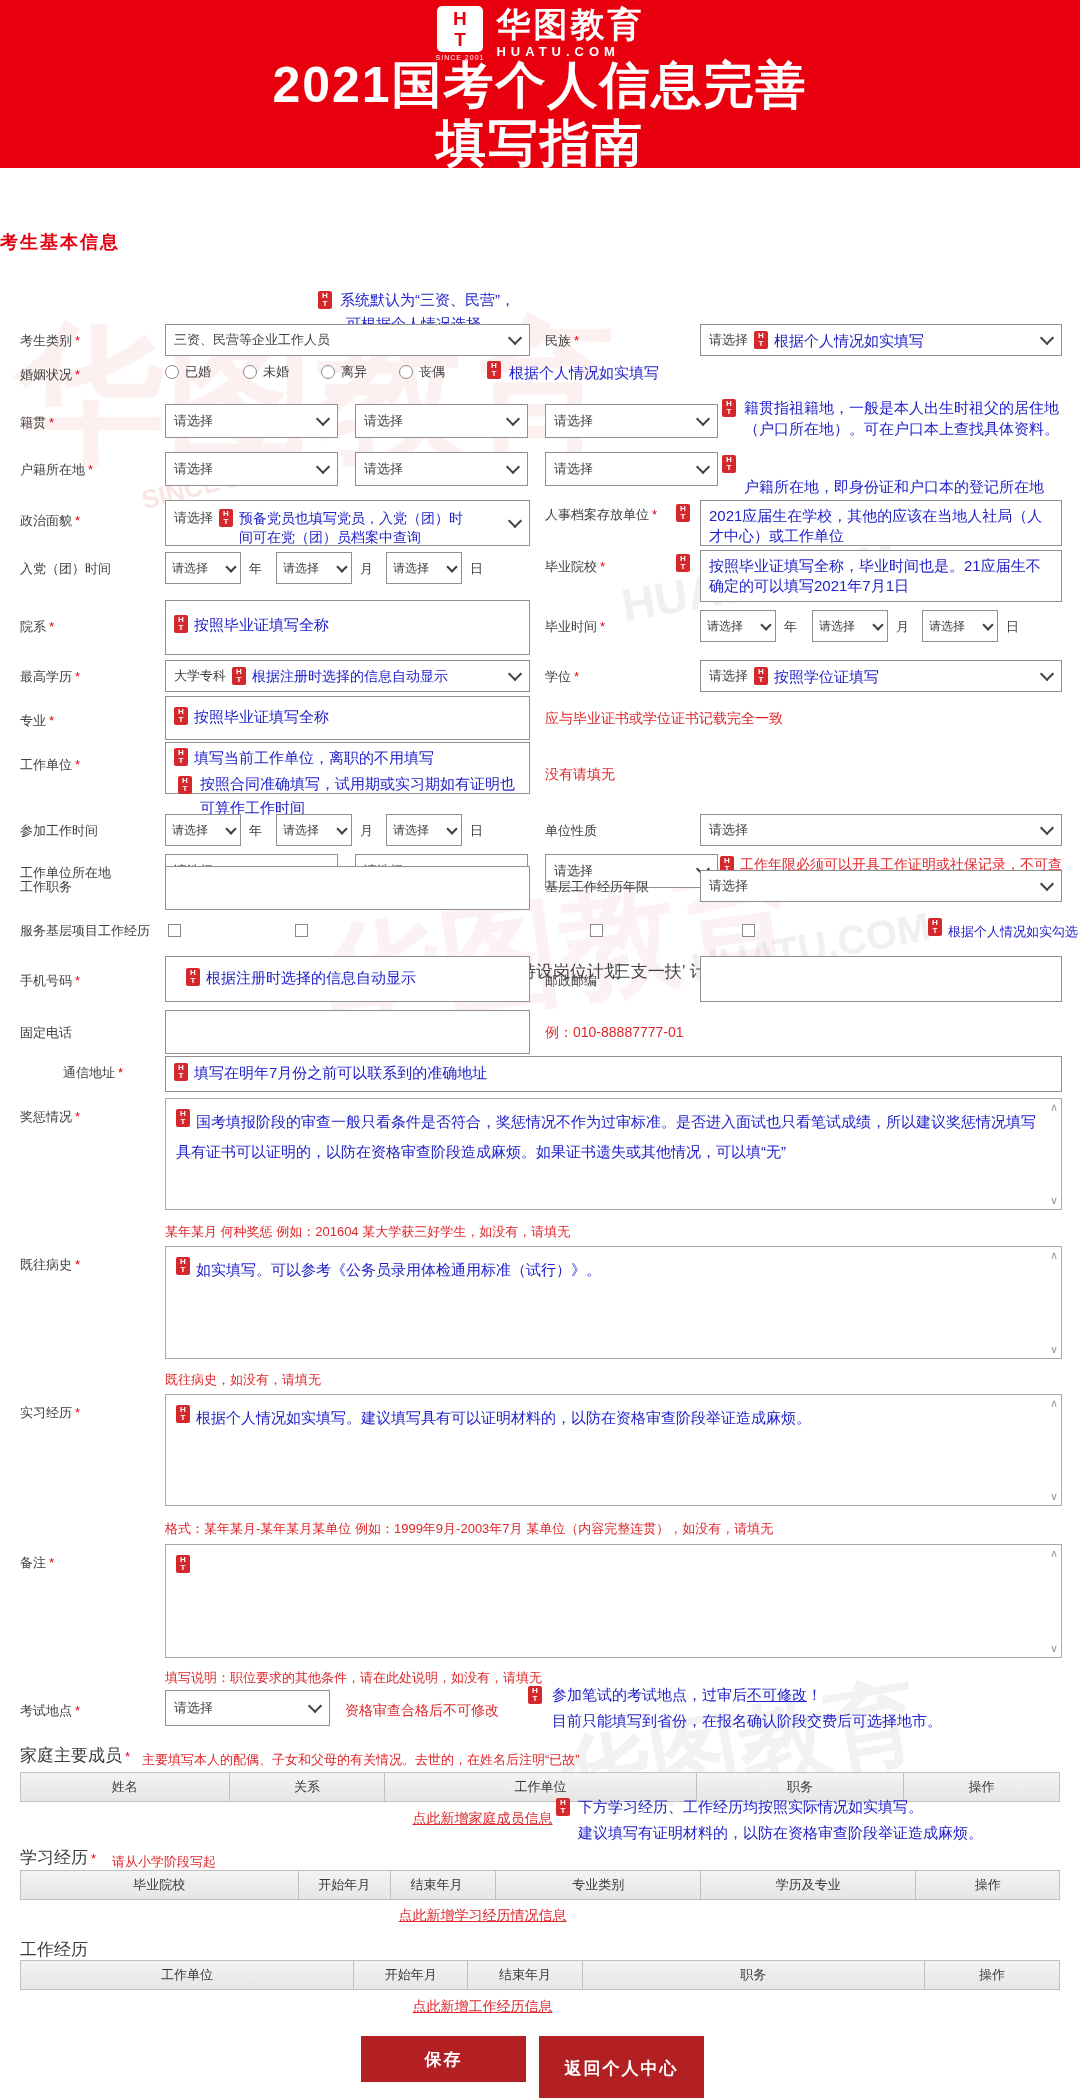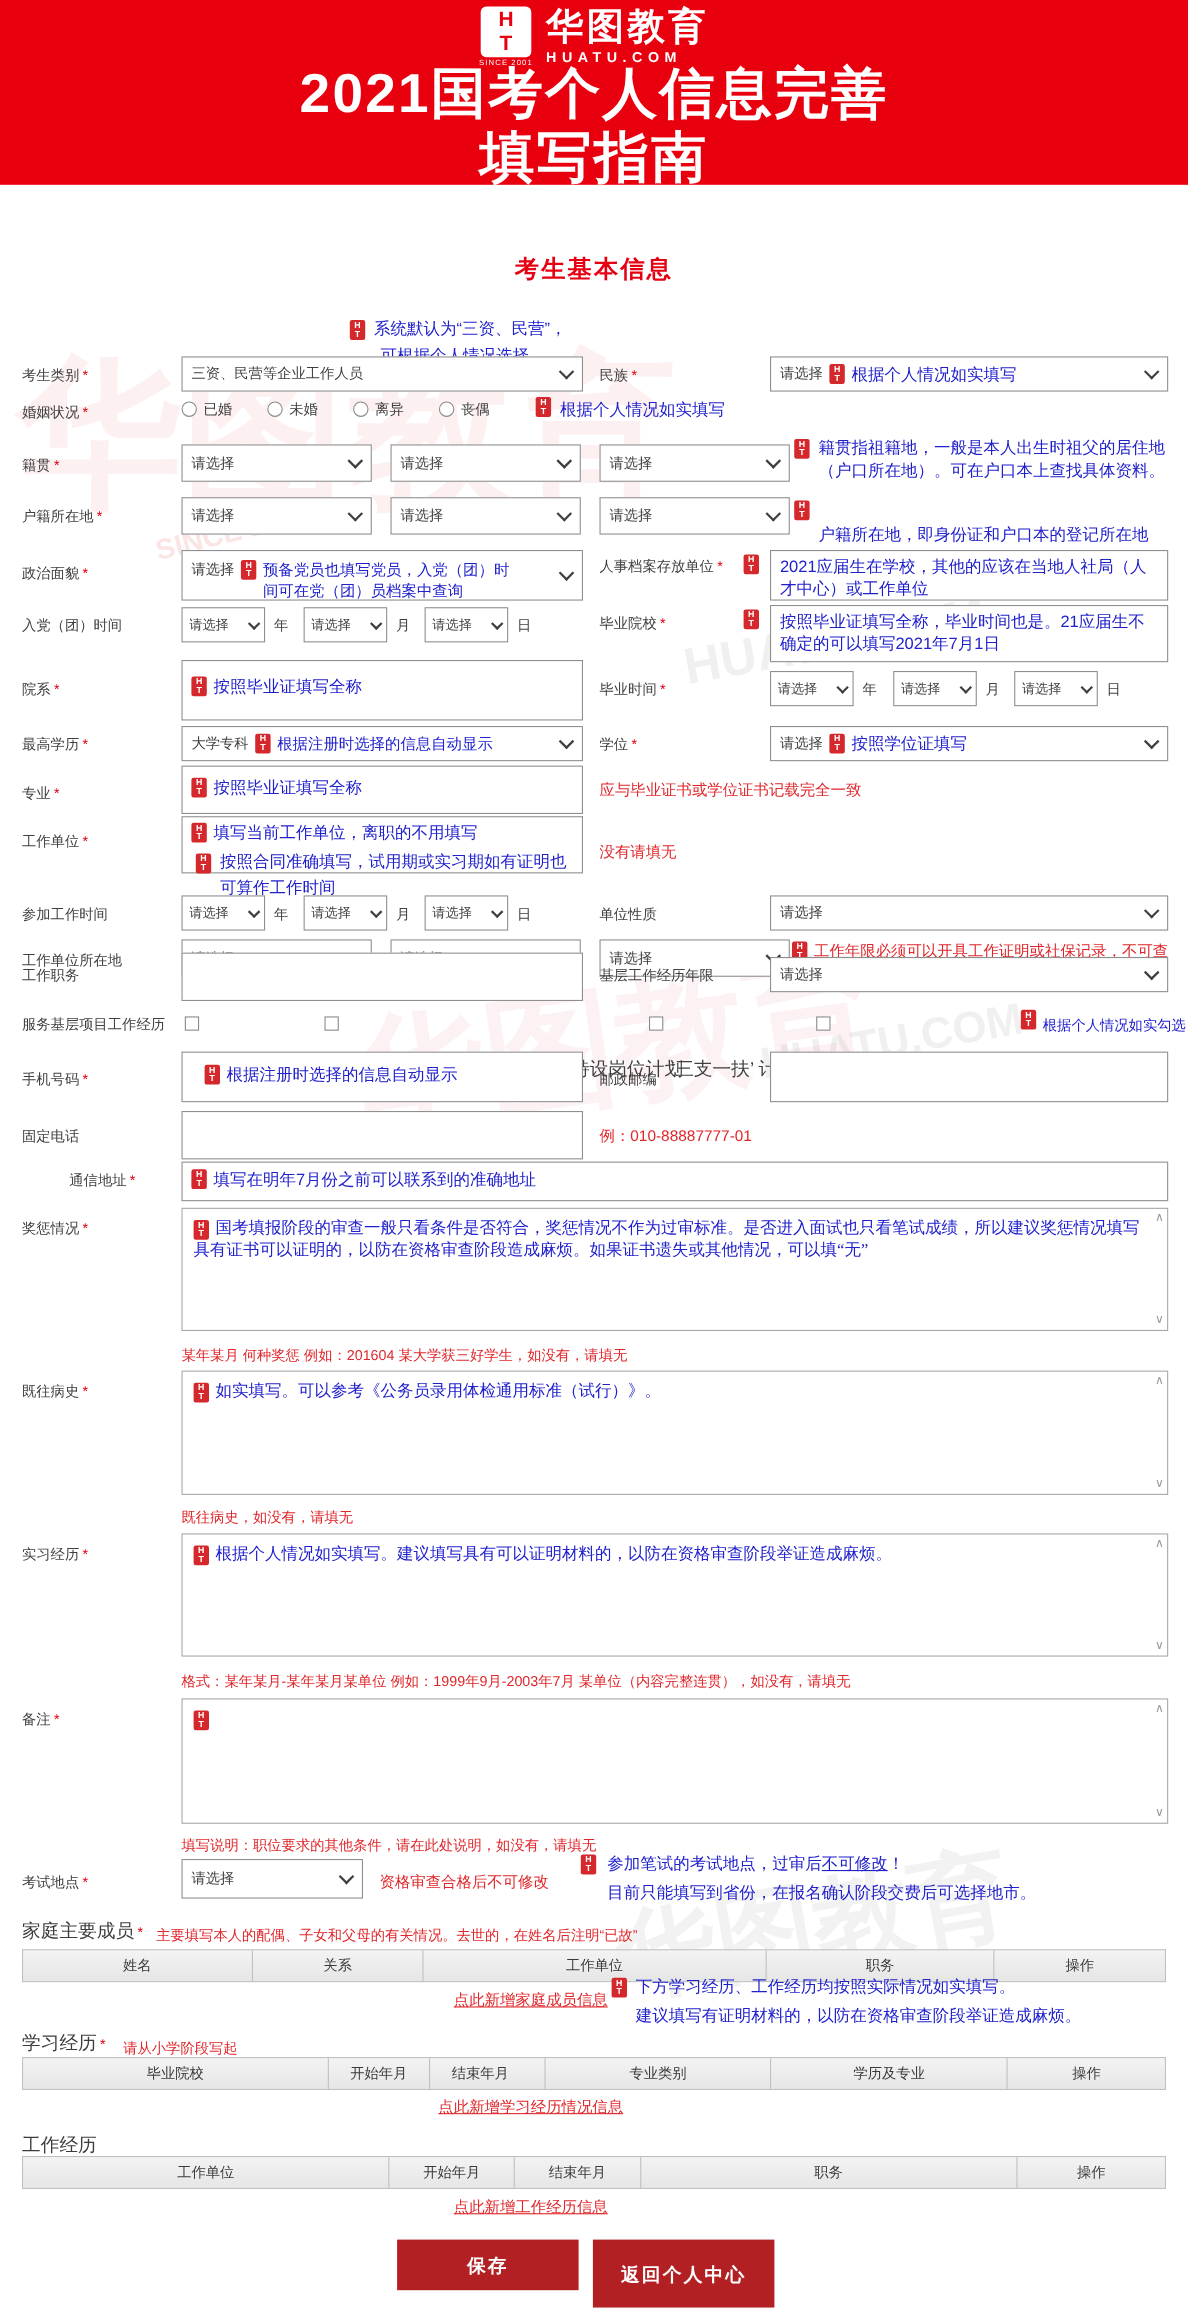--- a/index.html
+++ b/index.html
@@ -21,21 +21,21 @@
   .t1{top:52px;} .t2{top:110px;}
   
   .wm{position:absolute;pointer-events:none;font-weight:bold;white-space:nowrap;}
   #wm1{left:15px;top:295px;font-size:150px;color:rgba(225,40,45,0.07);}
   #wm2{left:620px;top:555px;font-size:46px;color:rgba(140,140,140,0.13);transform:rotate(-10deg);}
   #wm3{left:320px;top:870px;font-size:120px;color:rgba(225,40,45,0.06);transform:rotate(-8deg);}
   #wm4{left:560px;top:1690px;font-size:90px;color:rgba(130,130,130,0.10);transform:rotate(-10deg);}
   #wm5{left:140px;top:468px;font-size:26px;color:rgba(230,90,90,0.16);transform:rotate(-14deg);}
   #wm6{left:690px;top:925px;font-size:40px;color:rgba(140,140,140,0.13);transform:rotate(-10deg);}
   
-  .sec-title{position:absolute;left:0;top:230px;width:100%;text-align:center;font-size:22px;
+  .sec-title{position:absolute;left:0;top:230px;width:100%;font-size:18px;
              font-weight:bold;color:#e60012;letter-spacing:2px;}
   .lbl{position:absolute;font-size:13px;color:#404040;white-space:nowrap;}
   .st{color:#e60012;font-style:normal;margin-left:3px;font-size:13px;}
   .badge{display:inline-block;flex:none;width:14px;height:18px;background:#d5282c;color:#fff;
          font-size:8px;line-height:8px;font-weight:bold;text-align:center;word-break:break-all;
          border-radius:2px;padding:1px 3px 0;box-sizing:border-box;}
   .abadge{position:absolute;}
   .nb{color:#2121cc;font-size:15px;line-height:21px;}
   .nr{color:#e0262a;font-size:13px;line-height:20px;}
   .sel{position:absolute;box-sizing:border-box;background:#fff;border:1px solid #8f8f8f;
@@ -45,21 +45,21 @@
         border-right:2px solid #3f3f3f;border-bottom:2px solid #3f3f3f;transform:rotate(45deg);}
   .sel-s{font-size:12px;padding:0 16px 0 6px;}
   .sel-s .chev{right:5px;width:6px;height:6px;margin-top:-5px;}
   .unit{position:absolute;font-size:13px;color:#404040;}
   .inp{position:absolute;box-sizing:border-box;background:#fff;border:1px solid #8f8f8f;
        display:flex;align-items:flex-start;gap:6px;padding:5px 8px;cursor:text;}
   .inp .nb{line-height:20px;}
   .ta{position:absolute;box-sizing:border-box;background:#fff;border:1px solid #a8a8a8;
       padding:8px 20px 8px 10px;cursor:text;}
   .ta .badge{float:left;margin:2px 6px 0 0;}
-  .ta .nb{line-height:20px;font-family:Liberation Serif, serif;}
+  .ta .nb{line-height:30px;}
   .scr{position:absolute;right:3px;color:#9a9a9a;font-size:11px;line-height:11px;}
   .scr-up{top:3px;} .scr-dn{bottom:3px;}
   .ropt{display:flex;align-items:center;gap:6px;font-size:13px;color:#404040;cursor:pointer;}
   .radio{width:14px;height:14px;border:1px solid #8a8a8a;border-radius:50%;background:#fff;
          box-sizing:border-box;flex:none;}
   .cbx{position:absolute;width:13px;height:13px;border:1px solid #8a8a8a;background:#fff;
        box-sizing:border-box;cursor:pointer;}
   .cbl{position:absolute;font-size:17px;color:#404040;white-space:nowrap;cursor:pointer;margin-top:38px;}
   .thead{position:absolute;display:flex;background:linear-gradient(#f3f3f3,#e6e6e6);
          border:1px solid #c0c0c0;box-sizing:border-box;}

